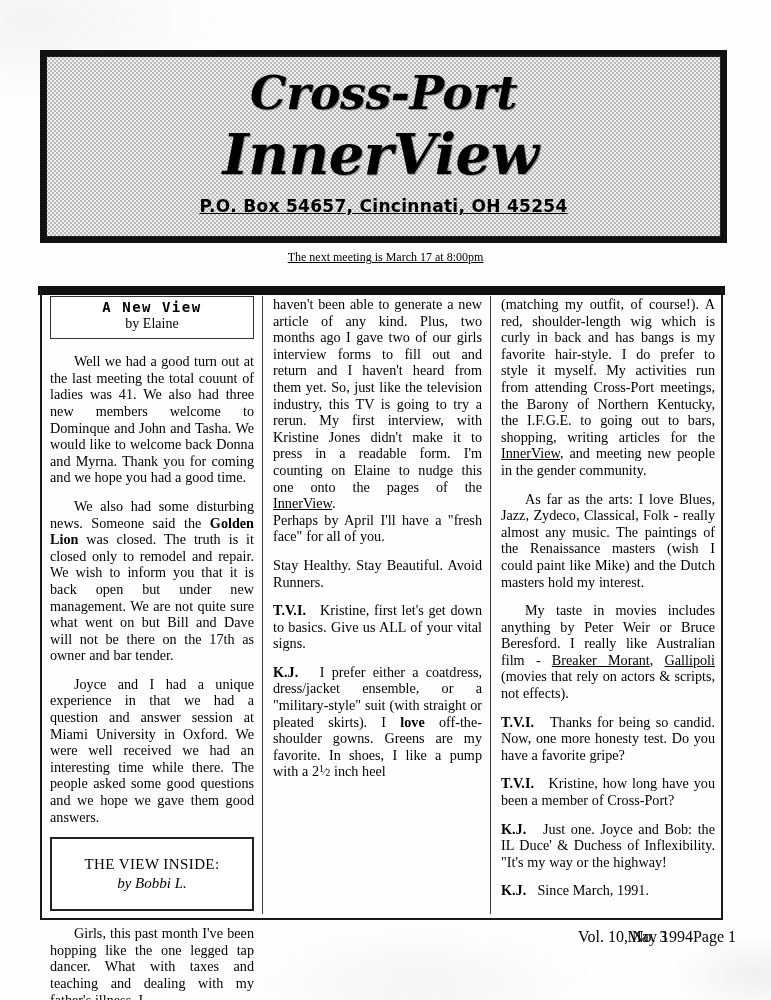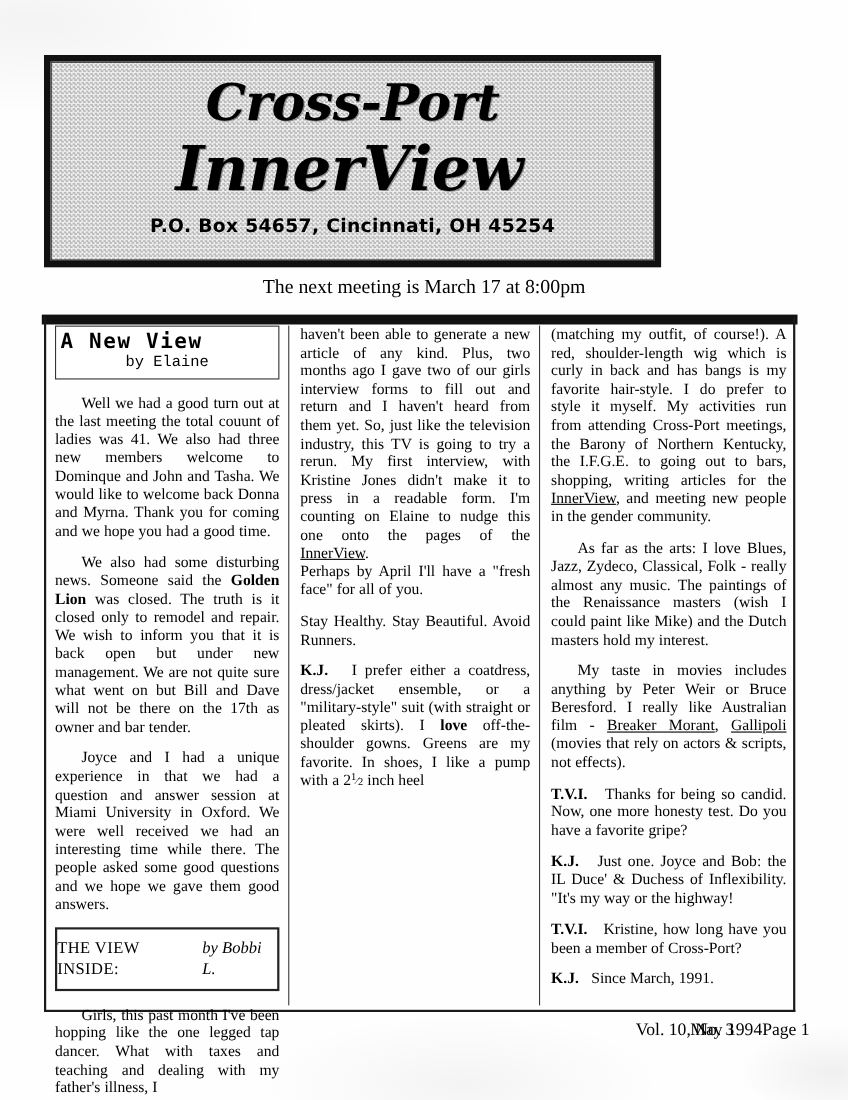--- a/index.html
+++ b/index.html
@@ -26,21 +26,21 @@
       radial-gradient(ellipse 260px 90px at 420px 985px, rgba(0,0,0,0.04), rgba(0,0,0,0) 70%),
       radial-gradient(ellipse 120px 60px at 755px 975px, rgba(0,0,0,0.06), rgba(0,0,0,0) 70%),
       #fefefe;
   }
 
   
   .masthead {
     position: absolute;
     left: 40px;
     top: 50px;
-    width: 561px;
+    width: 687px;
     height: 193px;
     border: 6px solid #111;
     box-sizing: border-box;
     background-color: #d9d9d9;
     background-image:
       repeating-conic-gradient(#b9b9b9 0% 25%, #efefef 0% 50%);
     background-size: 4px 4px;
     box-shadow: inset 0 0 0 1px #222;
   }
   .mh-inner {
@@ -70,29 +70,31 @@
     margin-top: 10px;
     margin-left: -6px;
   }
   .mh-address {
     font-family: "DejaVu Sans", "Liberation Sans", sans-serif;
     font-weight: bold;
     font-size: 17px;
     letter-spacing: 0.3px;
     margin-top: 14px;
     white-space: nowrap;
+    text-decoration: underline;
   }
   .meeting-line {
     position: absolute;
     left: 0;
     top: 250px;
     width: 771px;
     text-align: center;
     font-family: "Liberation Serif", serif;
-    font-size: 18px;
+    font-size: 12px;
+    text-decoration: underline;
   }
 
   
   .content-frame {
     position: absolute;
     left: 40px;
     top: 288px;
     width: 683px;
     height: 632px;
     box-sizing: border-box;
@@ -130,39 +132,40 @@
   .head-box {
     border: 1px solid #333;
     box-sizing: border-box;
     padding: 3px 4px 5px 4px;
     margin-bottom: 14px;
     background: #fff;
   }
   .head-box .hb-title {
     font-family: "DejaVu Sans Mono", "Liberation Mono", monospace;
     font-weight: bold;
-    font-size: 19px;
+    font-size: 14px;
     letter-spacing: 1.5px;
+    text-align: center;
     line-height: 1.1;
   }
   .head-box .hb-by {
-    font-family: Liberation Mono, monospace;
+    font-family: Liberation Serif, serif;
     font-size: 14px;
     text-align: center;
     line-height: 1.2;
     margin-top: 1px;
   }
 
   .inside-box {
     border: 2px solid #222;
     box-sizing: border-box;
-    height: 58px;
+    height: 74px;
     margin: 11px 0 14px 0;
     display: flex;
-    flex-direction: row;
+    flex-direction: column;
     align-items: center;
     justify-content: center;
     background: #fff;
   }
   .inside-box .ib-title {
     font-family: "Liberation Serif", serif;
     font-size: 15px;
     letter-spacing: 0.4px;
     line-height: 1.25;
   }
@@ -247,31 +250,32 @@
       </div>
 
       <p class="body indent">Girls, this past month I've been hopping like the one legged tap dancer. What with taxes and teaching and dealing with my father's illness, I</p>
     </div>
 
     <div class="col col-2">
       <p class="body tight" id="c2p0">haven't been able to generate a new article of any kind. Plus,  two months ago I gave two of our girls interview forms to fill out and return and I haven't heard from them yet. So, just like the television industry, this TV is going to try a rerun. My first interview, with Kristine Jones didn't make it to press in a readable form. I'm counting on Elaine to nudge this one onto the pages of the <span class="u">InnerView</span>.</p>
       <p class="body">Perhaps by April I'll have a "fresh face" for all of you.</p>
       <p class="body">Stay Healthy. Stay Beautiful. Avoid Runners.</p>
 
+      <p class="body" id="c2q0"><span class="spk">T.V.I.</span>&nbsp;&nbsp;&nbsp;Kristine, first let's get down to basics. Give us ALL of your vital signs.</p>
       <p class="body" id="c2q3"><span class="spk">K.J.</span>&nbsp;&nbsp;&nbsp;I prefer either a coatdress, dress/jacket ensemble, or a "military-style" suit (with straight or pleated skirts). I <span class="b">love</span> off-the-shoulder gowns. Greens are my favorite.  In shoes, I like a pump with a 2<span class="frac"><sup>1</sup>⁄<sub>2</sub></span> inch heel</p>
     </div>
 
     <div class="col col-3">
       <p class="body" id="c3p0">(matching my outfit, of course!).  A red, shoulder-length wig which is curly in back and has bangs is my favorite hair-style. I do prefer to style it myself.   My activities run from attending Cross-Port meetings, the Barony of Northern Kentucky, the I.F.G.E. to going out to bars, shopping, writing articles for the <span class="u">InnerView</span>, and meeting new people in the gender community.</p>
       <p class="body indent">As far as the arts: I love Blues, Jazz, Zydeco, Classical, Folk - really almost any music. The paintings of the Renaissance masters (wish I could paint like Mike) and the Dutch masters hold my interest.</p>
       <p class="body indent" id="c3p2">My taste in movies includes anything by Peter Weir or Bruce Beresford. I really like Australian film - <span class="u">Breaker Morant</span>, <span class="u">Gallipoli</span> (movies that          rely   on actors &amp; scripts, not effects).</p>
 
       <p class="body" id="c3q0"><span class="spk">T.V.I.</span>&nbsp;&nbsp;&nbsp;Thanks for being so candid. Now, one more honesty test. Do you have a favorite gripe?</p>
+      <p class="body" id="c3q2"><span class="spk">T.V.I.</span>&nbsp;&nbsp;&nbsp;Kristine, how long have you been a member of Cross-Port?</p>
       <p class="body" id="c3q1"><span class="spk">K.J.</span>&nbsp;&nbsp;&nbsp;Just one. Joyce and Bob: the IL Duce' &amp; Duchess of Inflexibility. "It's my way or the highway!</p>
-      <p class="body" id="c3q2"><span class="spk">T.V.I.</span>&nbsp;&nbsp;&nbsp;Kristine, how long have you been a member of Cross-Port?</p>
       <p class="body" id="c3q3"><span class="spk">K.J.</span>&nbsp;&nbsp;&nbsp;Since March, 1991.</p>
     </div>
   </div>
 
   <div class="footer">
     <div class="f-left">Vol. 10, No. 3</div>
     <div class="f-mid">May 1994</div>
     <div class="f-right">Page 1</div>
   </div>
 

